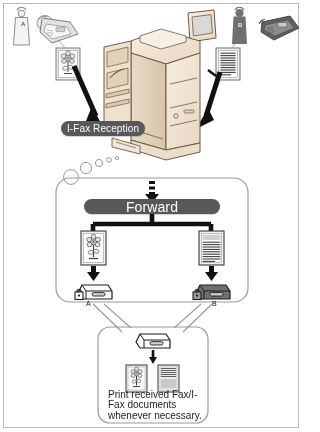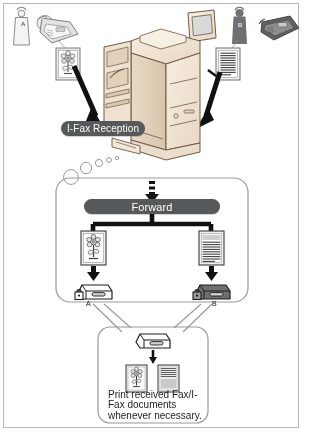--- a/index.html
+++ b/index.html
@@ -15,21 +15,21 @@
   }
   svg#art{position:absolute;left:0;top:0;width:303px;height:432px;}
   .pill{
     position:absolute;background:#57585a;color:#ffffff;
     border-radius:10px;display:flex;align-items:center;justify-content:center;
     font-size:10px;letter-spacing:.1px;white-space:nowrap;
     box-shadow:0 1px 1px rgba(0,0,0,.18);
   }
   #ifax-pill{left:61px;top:121px;width:84px;height:15px;}
   #fax-pill{left:157px;top:121px;width:75px;height:15px;}
-  #forward-pill{left:84px;top:199px;width:136px;height:15px;border-radius:8px;font-size:11px;}
+  #forward-pill{left:84px;top:199px;width:136px;height:15px;border-radius:8px;font-size:14px;}
   #bottom-text{
     position:absolute;left:108px;top:390px;width:104px;
     font-size:10px;line-height:10.4px;color:#1d1d1d;text-align:left;
   }
   .ltr{position:absolute;font-size:7px;color:#111;}
   #lbl-A{left:86px;top:300px;}
   #lbl-B{left:212px;top:300px;}
   .figlbl{position:absolute;font-size:6px;font-weight:bold;}
   #figA-lbl{left:21px;top:21px;color:#555;}
   #figB-lbl{left:238px;top:22px;color:#e9e9e9;}

